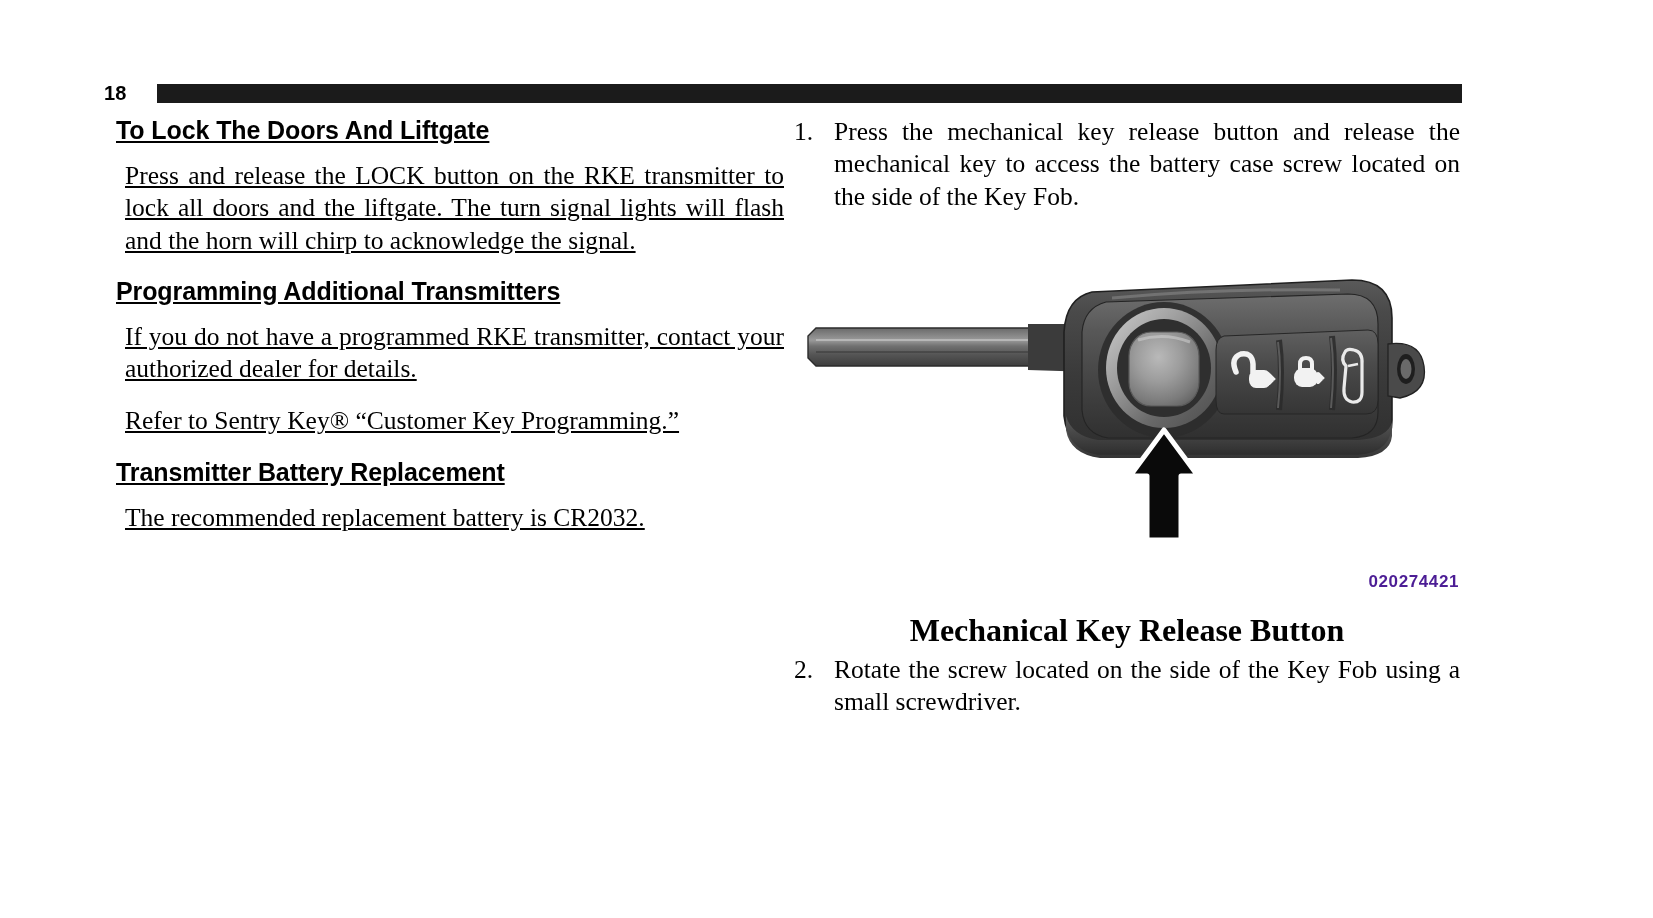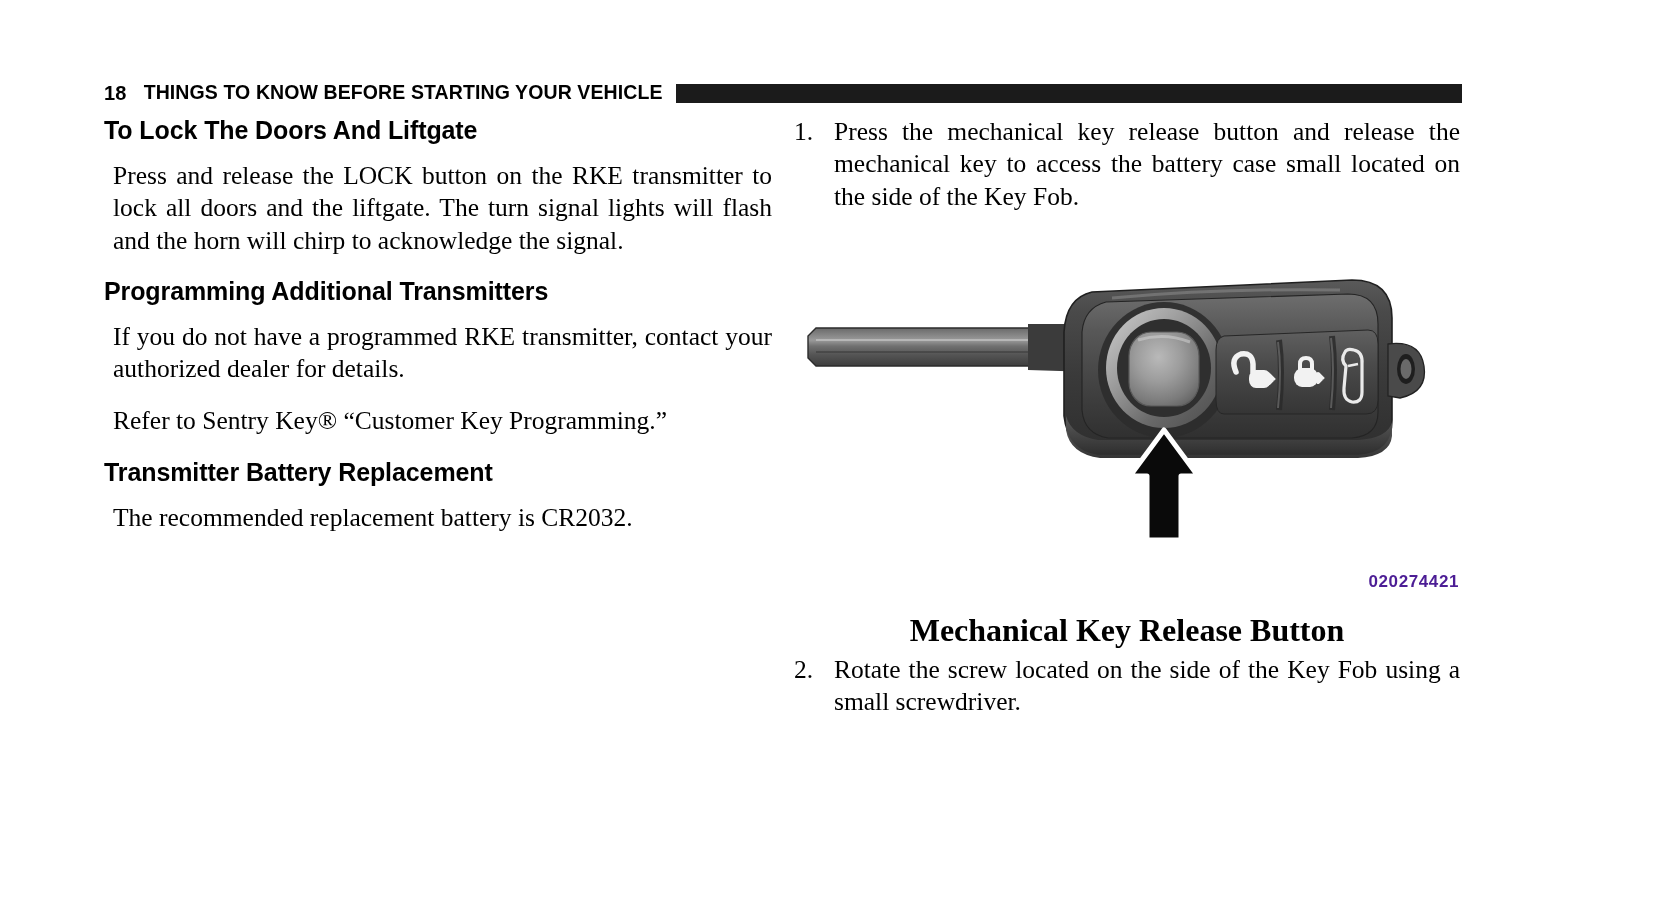--- a/index.html
+++ b/index.html
@@ -55,21 +55,21 @@
     background: #1b1b1b;
     margin-left: 13px;
   }
 
   
   .col {
     position: absolute;
     top: 116px;
     width: 668px;
   }
-  .col-left  { left: 104px; }
+  .col-left  { left: 116px; text-decoration: underline; }
   .col-right { left: 792px; }
 
   h2.sec {
     font-family: "Liberation Sans", sans-serif;
     font-weight: bold;
     font-size: 25px;
     line-height: 1.12;
     margin: 0 0 16px 0;
     letter-spacing: -0.1px;
   }
@@ -158,42 +158,41 @@
 
   svg.fobsvg { display: block; }
 </style>
 </head>
 <body>
 
 <div class="page">
 
   <div class="header">
     <span class="header-page-num">18</span>
-    <span class="header-title">THINGS TO KNOW BEFORE STARTING YOUR VEHICLE</span>
     <span class="header-rule"></span>
   </div>
 
   <div class="col col-left">
 
     <h2 class="sec">To Lock The Doors And Liftgate</h2>
     <p class="body">Press and release the LOCK button on the RKE transmitter to lock all doors and the liftgate. The turn signal lights will flash and the horn will chirp to acknowledge the signal.</p>
 
     <h2 class="sec tight">Programming Additional Transmitters</h2>
     <p class="body">If you do not have a programmed RKE transmitter, contact your authorized dealer for details.</p>
     <p class="body">Refer to Sentry Key® “Customer Key Programming.”</p>
 
     <h2 class="sec tight">Transmitter Battery Replacement</h2>
     <p class="body">The recommended replacement battery is CR2032.</p>
   </div>
 
   <div class="col col-right">
     <ol class="steps">
       <li>
         <span class="num">1.</span>
-        <span>Press the mechanical key release button and release the mechanical key to access the battery case small located on the side of the Key Fob.</span>
+        <span>Press the mechanical key release button and release the mechanical key to access the battery case screw located on the side of the Key Fob.</span>
       </li>
     </ol>
   </div>
 
   <div class="figure">
     <div class="fig-stage">
       <svg class="fobsvg" width="670" height="360" viewBox="0 0 670 360">
         <defs>
           <linearGradient id="bodyTop" x1="0" y1="0" x2="0" y2="1">
             <stop offset="0%" stop-color="#5a5a5a"></stop>

